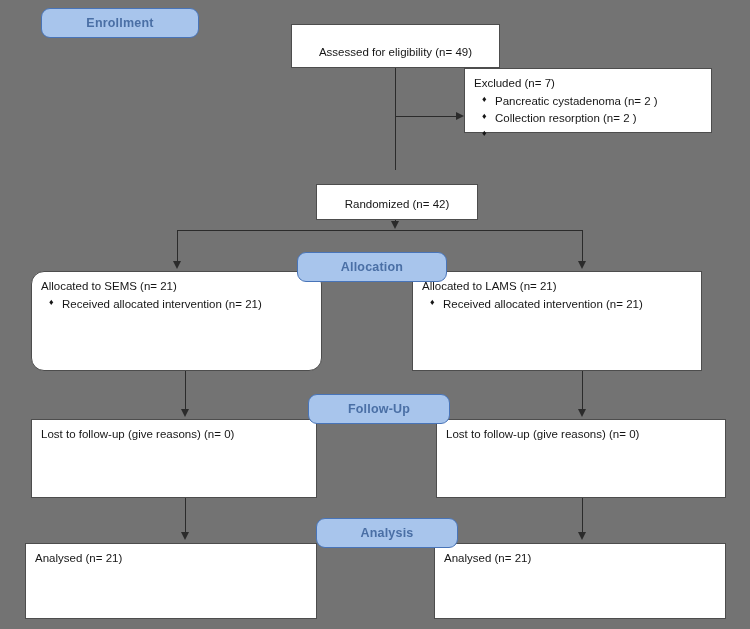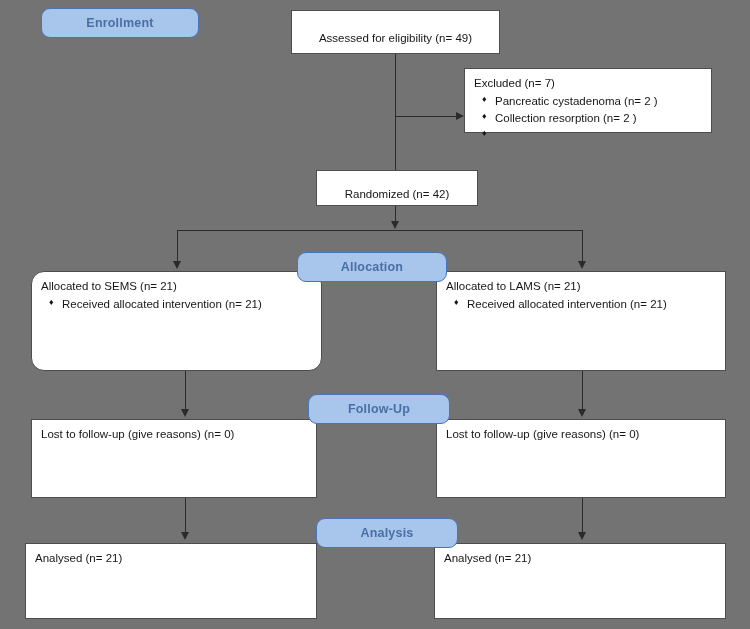--- a/index.html
+++ b/index.html
@@ -50,23 +50,24 @@
   .box ul li .bullet {
     position: absolute;
     left: 0;
     top: -1px;
     font-size: 9px;
     color: #161616;
     line-height: 1.5;
   }
   .box.center-text {
     display: flex;
-    align-items: center;
+    align-items: flex-end;
     justify-content: center;
     padding-top: 20px;
+    margin-top: 14px;
   }
 
   
   .pill {
     position: absolute;
     box-sizing: border-box;
     background: #a8c5ec;
     border: 1px solid #4874b8;
     border-radius: 9px;
     color: #4a6fa5;
@@ -168,21 +169,21 @@
   <div class="box" style="left:31px; top:271px; width:291px; height:100px;border-radius:13px;">
     <span class="title">Allocated to SEMS (n= 21)</span>
     <ul>
       <li>
         <span class="bullet">♦</span>
         <span>Received allocated intervention (n= 21)</span>
       </li>
     </ul>
   </div>
 
-  <div class="box" style="left:436px; top:271px; width:290px; height:100px;">
+  <div class="box" style="left:412px; top:271px; width:290px; height:100px;">
     <span class="title">Allocated to LAMS (n= 21)</span>
     <ul>
       <li>
         <span class="bullet">♦</span>
         <span>Received allocated intervention (n= 21)</span>
       </li>
     </ul>
   </div>
 
   <div class="vline" style="left:185px; top:371px; height:39px;"></div>

